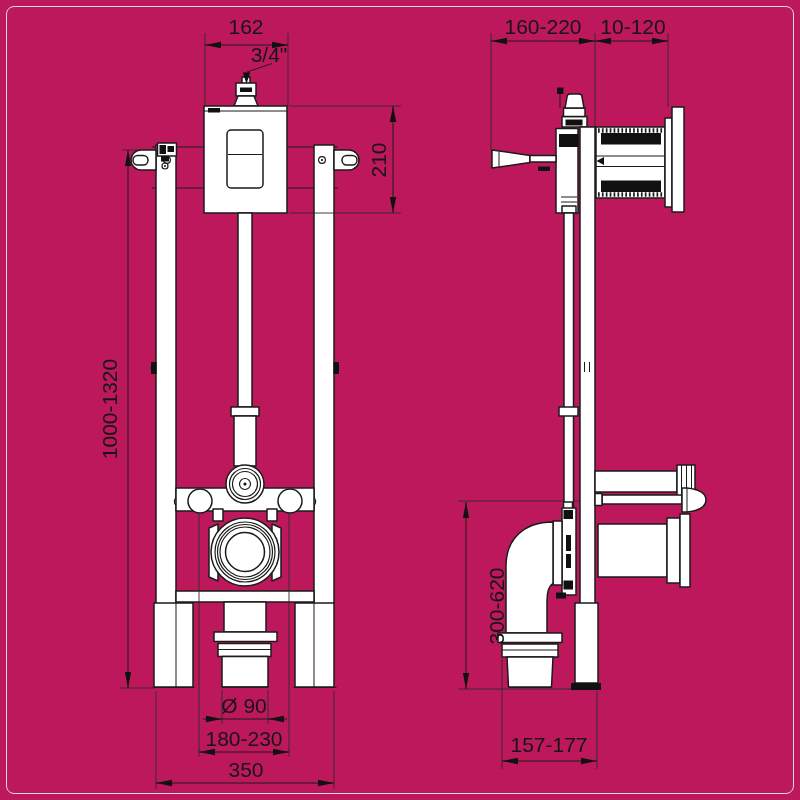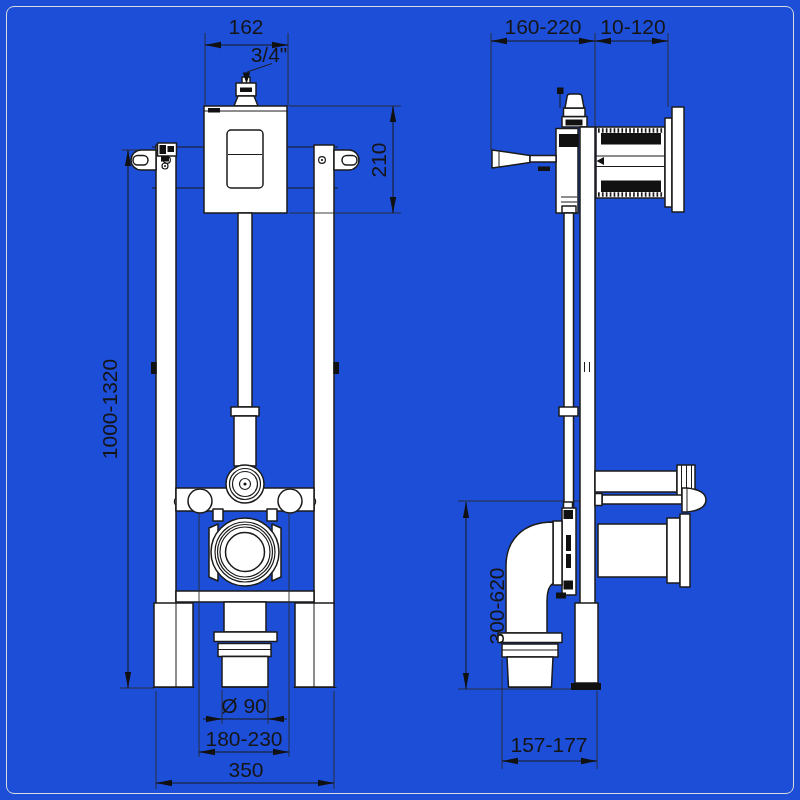--- a/index.html
+++ b/index.html
@@ -1,16 +1,16 @@
 <!DOCTYPE html>
 <html><head>
 <meta charset="utf-8">
 <style>
   html,body{margin:0;padding:0;background:#fff;}
-  .canvas{position:relative;width:800px;height:800px;background:#1d4ed8;overflow:hidden;}
+  .canvas{position:relative;width:800px;height:800px;background:#be185d;overflow:hidden;}
   .frame{position:absolute;inset:6px;border:1px solid #dcdcdc;border-radius:8px;pointer-events:none;}
   svg{position:absolute;top:0;left:0;}
   svg text{font-family:"Liberation Sans", sans-serif;font-size:21px;fill:#151515;}
   .part{fill:#ffffff;stroke:#1b1b1b;stroke-width:1.5;stroke-linejoin:round;}
   .thin{stroke:#1b1b1b;stroke-width:1;fill:none;}
   .ring{fill:none;stroke:#1b1b1b;stroke-width:1.2;}
   .blk{fill:#111111;stroke:none;}
   .dim{stroke:#1b1b1b;stroke-width:1;fill:none;}
   .ext{stroke:#2a2a2a;stroke-width:0.9;fill:none;}
   .arr{fill:#111111;stroke:none;}

